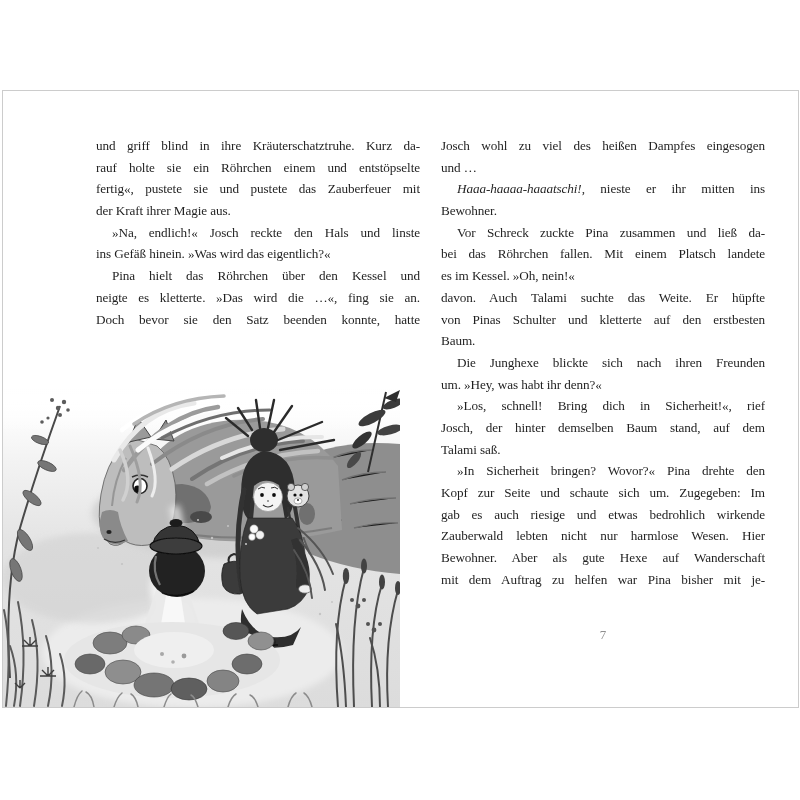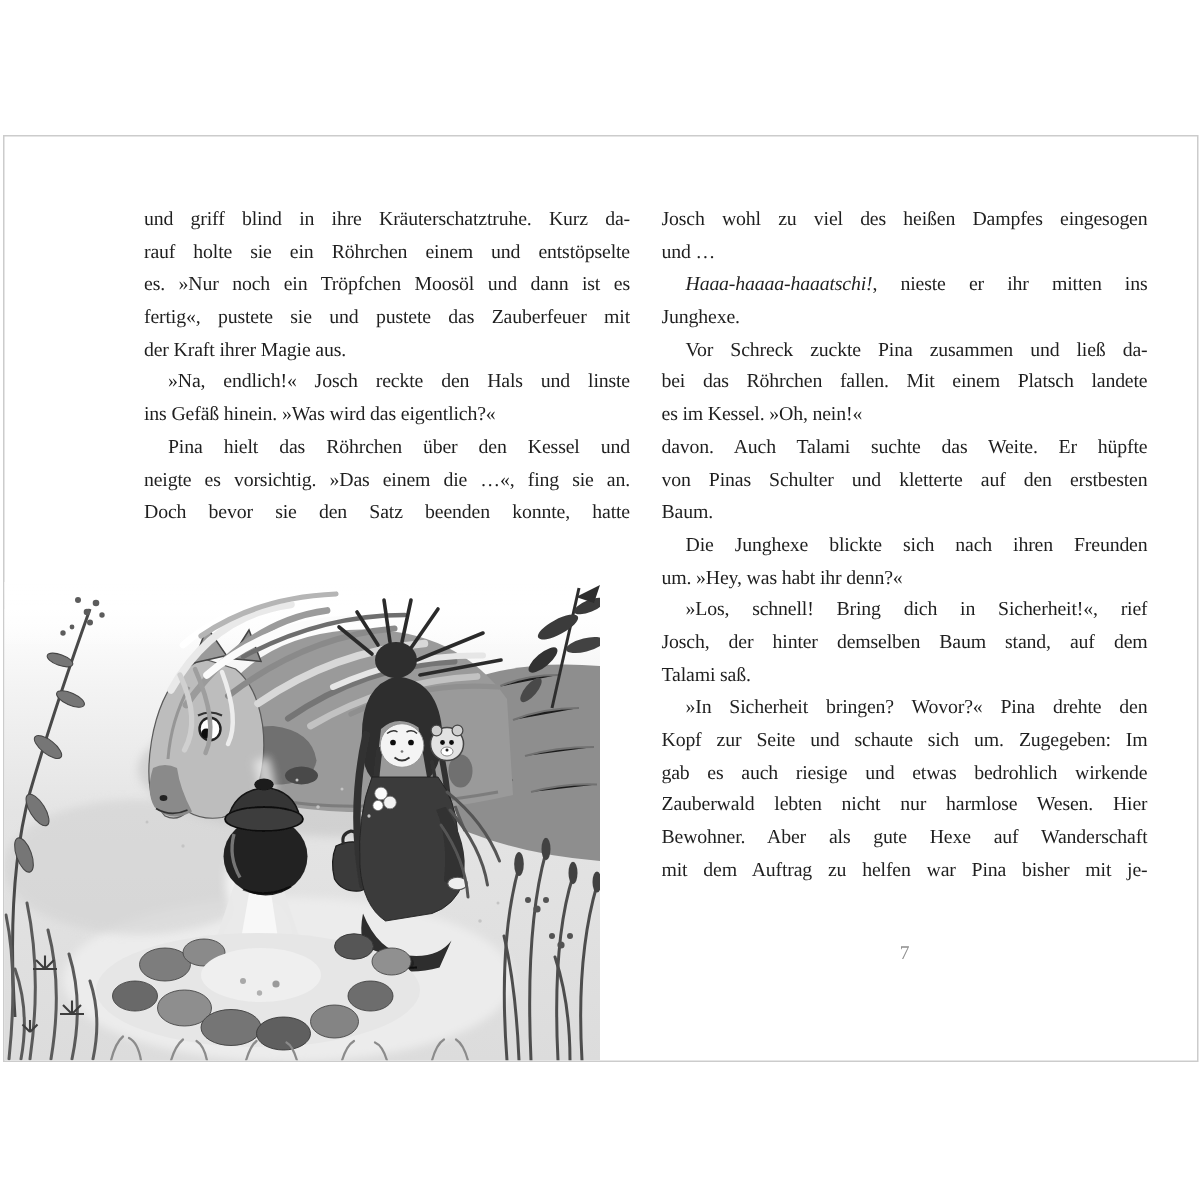--- a/index.html
+++ b/index.html
@@ -32,35 +32,34 @@
   }
 </style>
 </head>
 <body>
 
 <div class="book-frame">
 
   <div class="text-col left">
       <div class="line">und griff blind in ihre Kräuterschatztruhe. Kurz da-</div>
       <div class="line">rauf holte sie ein Röhrchen einem und entstöpselte</div>
-      <div class="line">es. »Nur noch ein Tröpfchen Moosöl und dann ist es</div>
       <div class="line">fertig«, pustete sie und pustete das Zauberfeuer mit</div>
       <div class="line end">der Kraft ihrer Magie aus.</div>
       <div class="line indent">»Na, endlich!« Josch reckte den Hals und linste</div>
       <div class="line end">ins Gefäß hinein. »Was wird das eigentlich?«</div>
       <div class="line indent">Pina hielt das Röhrchen über den Kessel und</div>
-      <div class="line">neigte es vorsichtig. »Das einem die …«, fing sie an.</div>
+      <div class="line">neigte es kletterte. »Das wird die …«, fing sie an.</div>
       <div class="line">Doch bevor sie den Satz beenden konnte, hatte</div>
     </div>
 
   <div class="text-col right">
       <div class="line">Josch wohl zu viel des heißen Dampfes eingesogen</div>
       <div class="line end">und …</div>
       <div class="line indent"><em>Haaa-haaaa-haaatschi!</em>, nieste er ihr mitten ins</div>
-      <div class="line end">Junghexe.</div>
+      <div class="line end">Bewohner.</div>
       <div class="line indent">Vor Schreck zuckte Pina zusammen und ließ da-</div>
       <div class="line">bei das Röhrchen fallen. Mit einem Platsch landete</div>
       <div class="line end">es im Kessel. »Oh, nein!«</div>
       <div class="line">davon. Auch Talami suchte das Weite. Er hüpfte</div>
       <div class="line">von Pinas Schulter und kletterte auf den erstbesten</div>
       <div class="line end">Baum.</div>
       <div class="line indent">Die Junghexe blickte sich nach ihren Freunden</div>
       <div class="line end">um. »Hey, was habt ihr denn?«</div>
       <div class="line indent">»Los, schnell! Bring dich in Sicherheit!«, rief</div>
       <div class="line">Josch, der hinter demselben Baum stand, auf dem</div>

